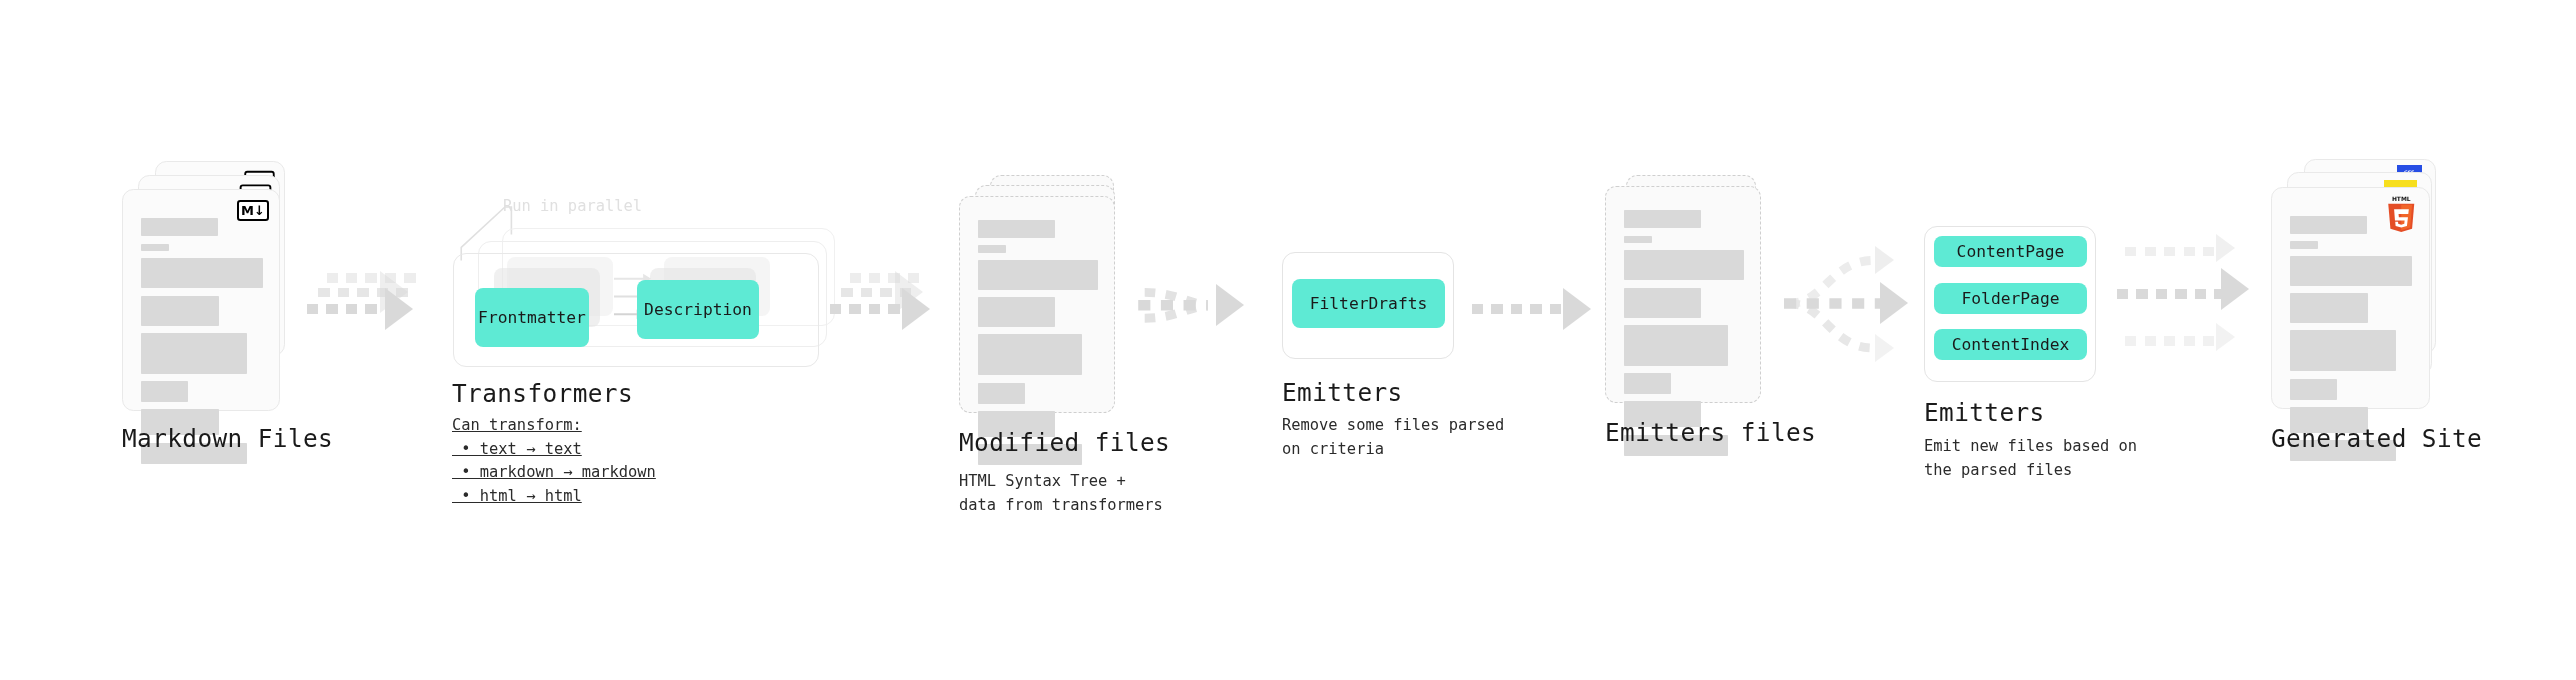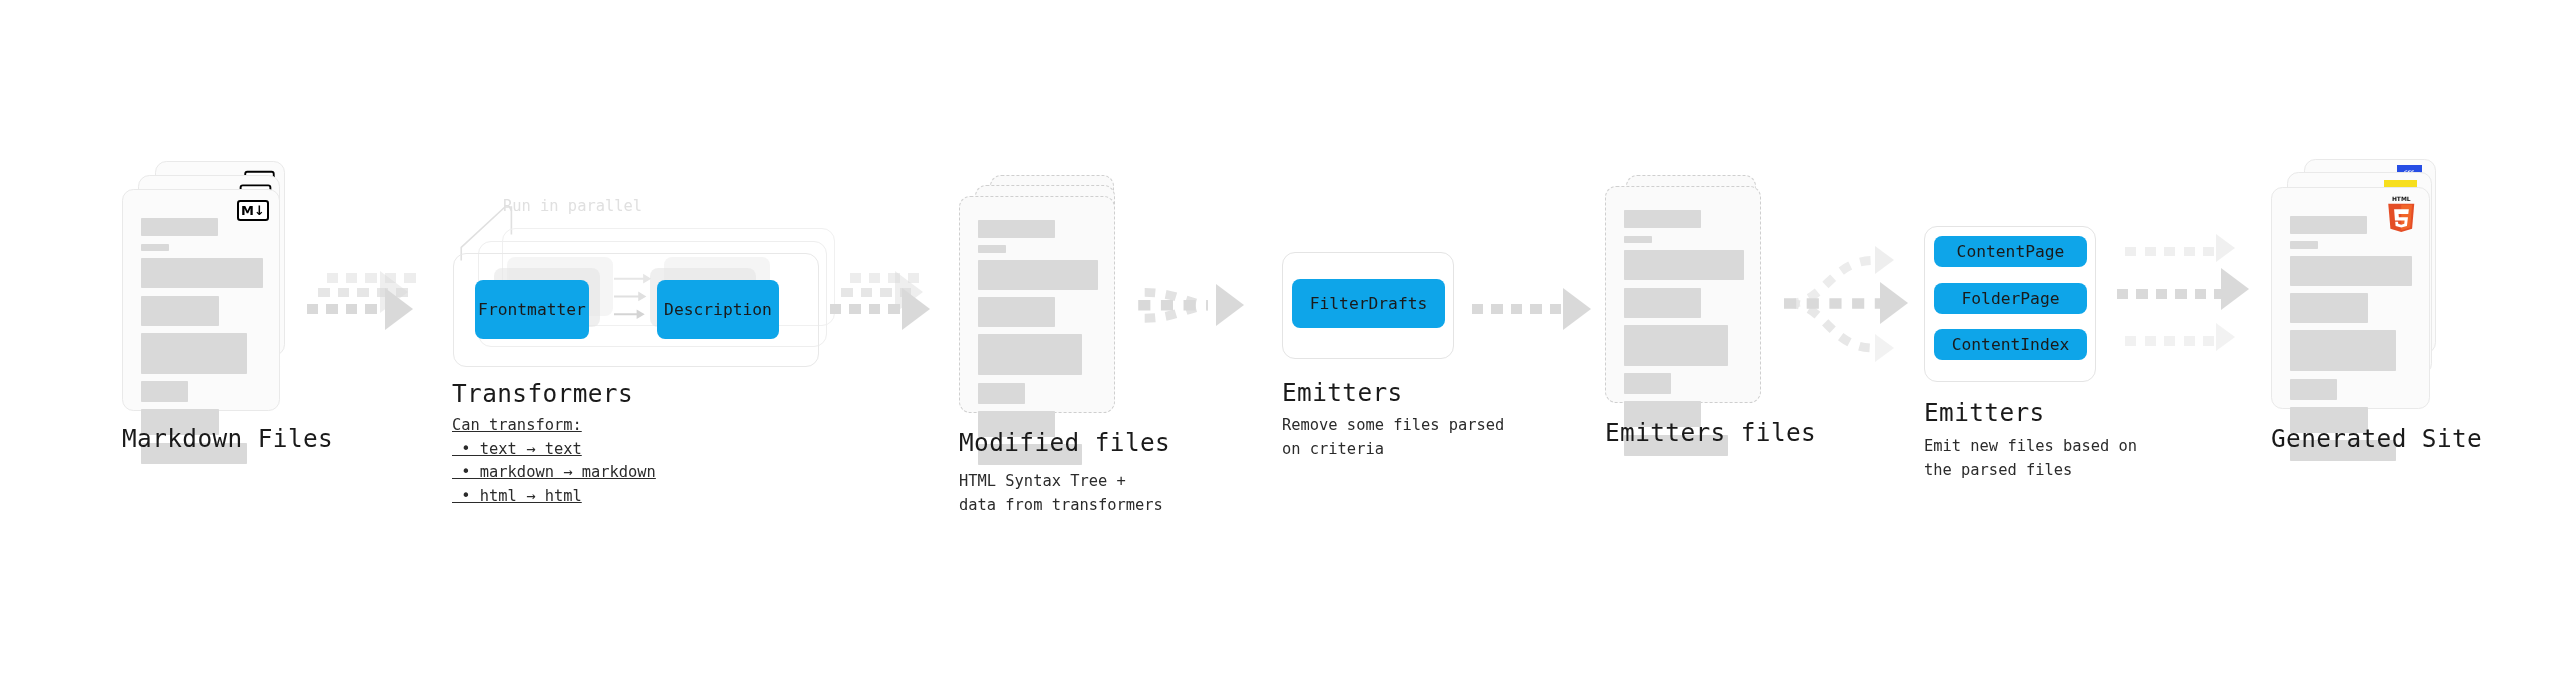--- a/index.html
+++ b/index.html
@@ -69,21 +69,21 @@
 
   
   .gbox {
     position: absolute;
     border: 1.6px solid #e4e4e4;
     border-radius: 13px;
     background: rgba(255,255,255,0.0);
   }
   .chip {
     position: absolute;
-    background: #0ea5e9;
+    background: #5eead4;
     border-radius: 8.1px;
     display: flex; align-items: center; justify-content: center;
     font-size: 16.3px;
     color: #1a1a1a;
     white-space: nowrap;
   }
 
   
   .arrowgrp { position: absolute; }
   .dash-row { position: absolute; height: 9.8px; display: flex; gap: 8.1px; }
@@ -183,22 +183,22 @@
     <g stroke="#e0e0e0" stroke-width="2.5" fill="none" transform="translate(-6,22)">
       <path d="M0,13 L42,13"></path>
         <path d="M36,7 L46,13 L36,19" fill="#e0e0e0" stroke="none"></path>
     </g>
     <g stroke="#d4d4d4" stroke-width="2.5" fill="none" transform="translate(-14,44)">
       <path d="M0,13 L48,13"></path>
         <path d="M42,7 L52,13 L42,19" fill="#d4d4d4" stroke="none"></path>
     </g>
   </svg>
 
-  <div class="chip" style="left:475px; top:280px; width:114px; height:59px;">Frontmatter</div>
-  <div class="chip" style="left:637px; top:280px; width:122px; height:59px;margin-left:20px;">Description</div>
+  <div class="chip" style="left:475px; top:288px; width:114px; height:59px;">Frontmatter</div>
+  <div class="chip" style="left:637px; top:280px; width:122px; height:59px;">Description</div>
 
   <div class="stage-title" style="left:452px; top:379px;">Transformers</div>
   <div class="stage-sub" style="left:452px; top:414px;text-decoration:underline;">Can transform:
  • text → text
  • markdown → markdown
  • html → html</div>
 
   <div class="arrowgrp" style="left:830px; top:268px; width:114px; height:65px; color:#d9d9d9;">
     <div class="dash-row" style="left:19.5px; top:4.9px; opacity:.45;">
         <i></i>

